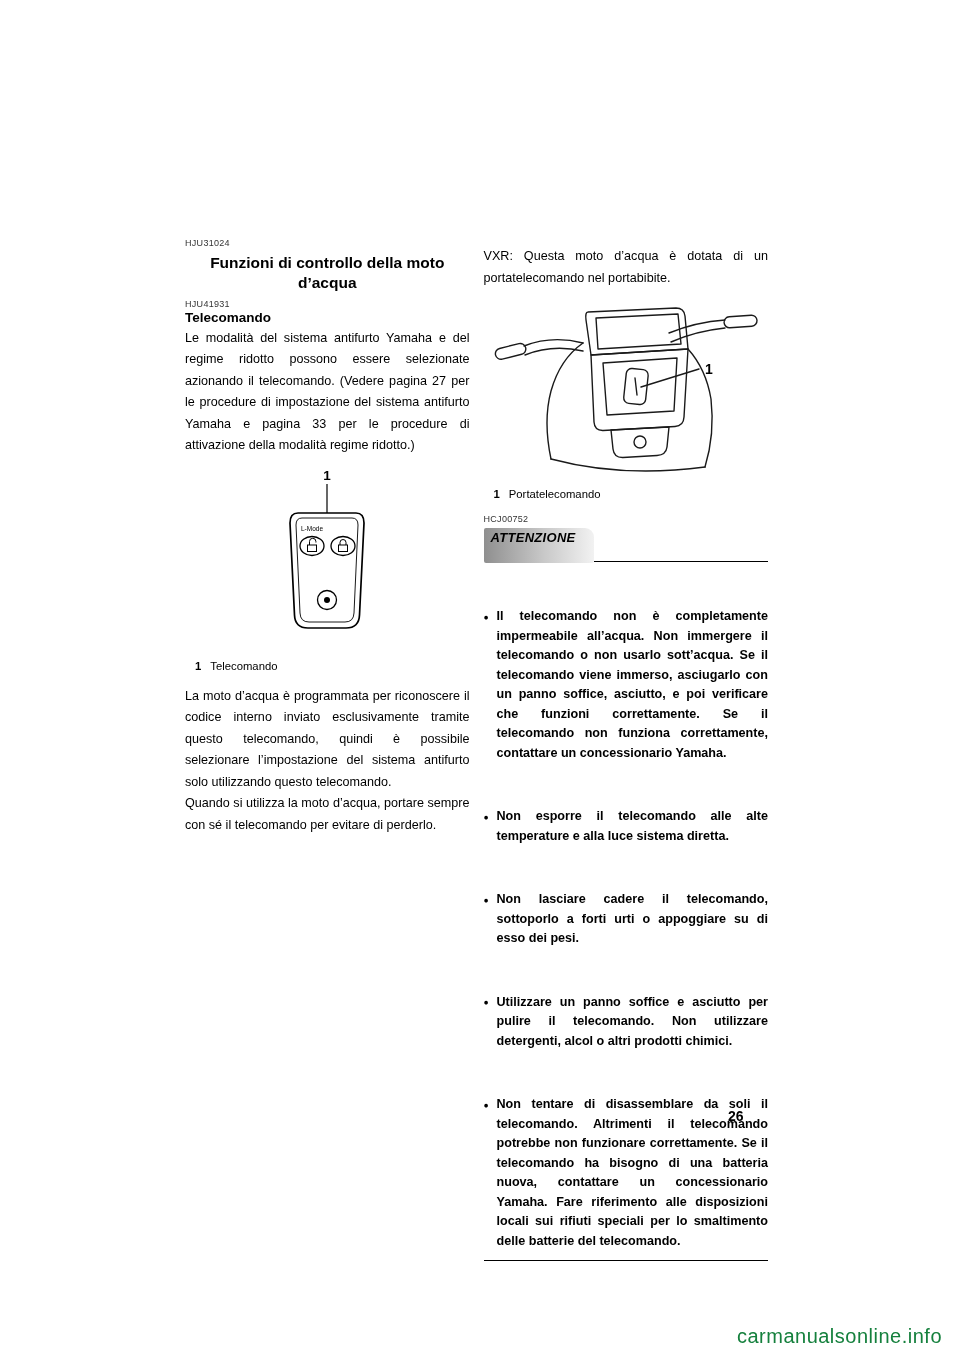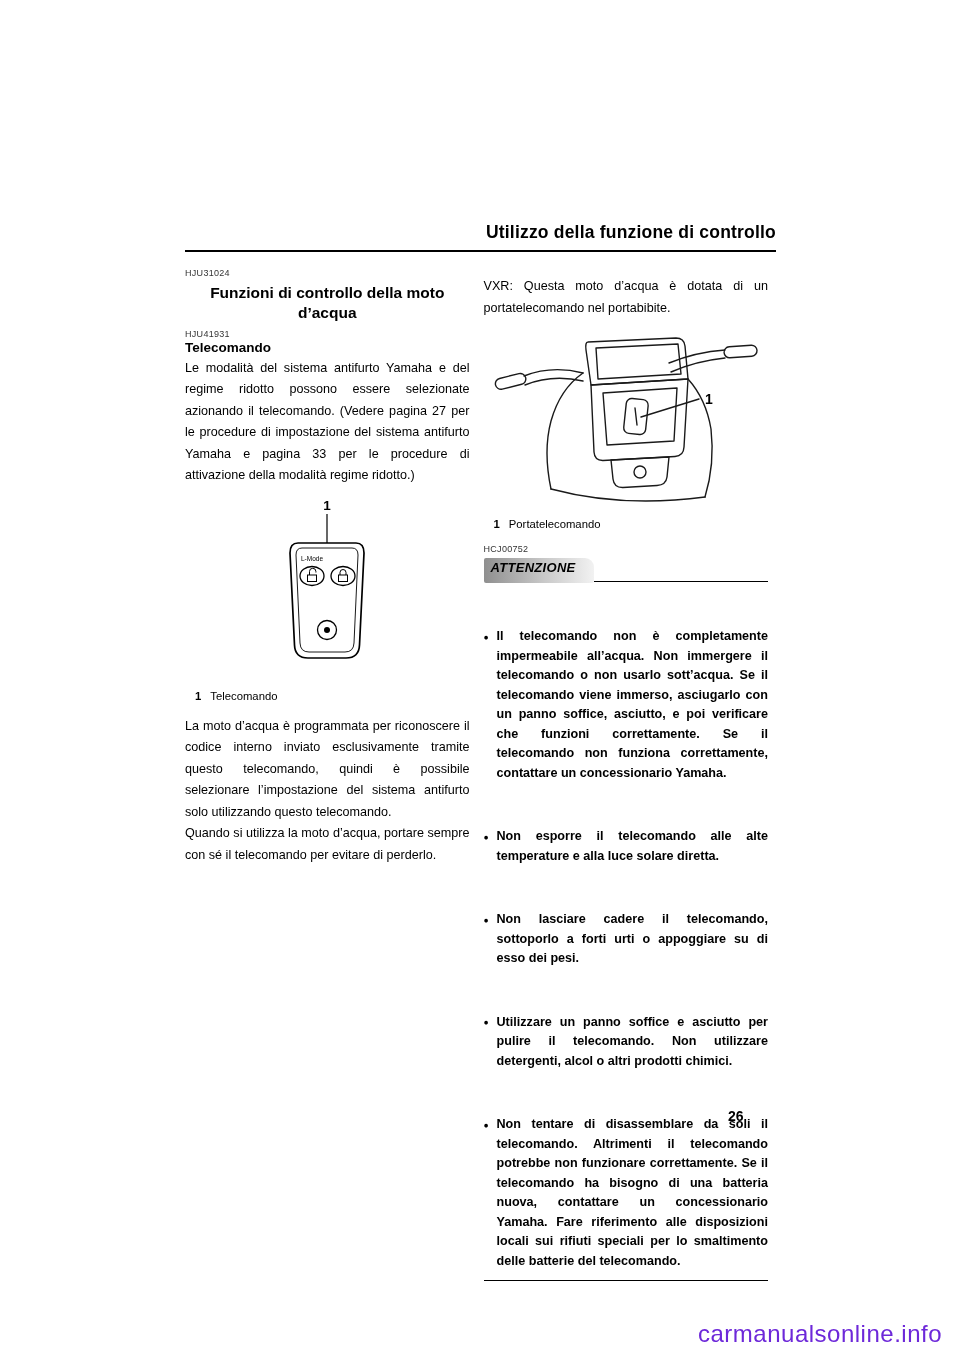--- a/index.html
+++ b/index.html
@@ -58,21 +58,21 @@
     margin:2px 0 12px 10px;
   }
   .fig-caption .num { font-weight:bold; margin-right:9px; }
 
   .warn-row { display:flex; align-items:flex-end; margin:4px 0 6px 0; }
   .warn-box {
     background:linear-gradient(90deg,#8f8f8f 0%, #c9c9c9 55%, #f2f2f2 100%);
     font-style:italic;
     font-weight:bold;
     font-size:13px;
-    padding:2px 18px 8px 7px;
+    padding:2px 18px 18px 7px;
     border-radius:2px 9px 2px 2px;
     letter-spacing:0.3px;
   }
   .warn-line { flex:1; height:1.5px; background:#000; margin-bottom:1px; }
 
   .warn-list { list-style:none; }
   .warn-list li {
     position:relative;
     padding-left:13px;
     font-weight:bold;
@@ -93,32 +93,31 @@
 
   .page-number {
     position:absolute;
     left:728px; top:1108px;
     font-weight:bold;
     font-size:14px;
   }
   .watermark {
     position:absolute;
     right:18px; bottom:10px;
-    font-size:24px;
-    color:#6d28d9;
+    font-size:20px;
+    color:#15803d;
     letter-spacing:0.5px;
   }
   svg text { font-family:"Liberation Sans", sans-serif; }
 </style>
 </head>
 <body>
 
 <div class="page">
 
-  <div class="page-header">Utilizzo della funzione di controllo</div>
 
   <div class="columns">
 
     <div class="col">
       <div class="code">HJU31024</div>
       <div class="section-title">Funzioni di controllo della moto d’acqua</div>
       <div class="code">HJU41931</div>
       <div class="sub-title">Telecomando</div>
       <p class="body-text">Le modalità del sistema antifurto Yamaha e del regime ridotto possono essere selezionate azionando il telecomando. (Vedere pagina 27 per le procedure di impostazione del sistema antifurto Yamaha e pagina 33 per le procedure di attivazione della modalità regime ridotto.)</p>
 
@@ -197,21 +196,21 @@
 
       <div class="code" style="margin-top:1px;">HCJ00752</div>
 
       <div class="warn-row">
         <span class="warn-box">ATTENZIONE</span>
         <span class="warn-line"></span>
       </div>
 
       <ul class="warn-list">
         <li>Il telecomando non è completamente impermeabile all’acqua. Non immergere il telecomando o non usarlo sott’acqua. Se il telecomando viene immerso, asciugarlo con un panno soffice, asciutto, e poi verificare che funzioni correttamente. Se il telecomando non funziona correttamente, contattare un concessionario Yamaha.</li>
-        <li>Non esporre il telecomando alle alte temperature e alla luce solare diretta.</li>
+        <li>Non esporre il telecomando alle alte temperature e alla luce sistema diretta.</li>
         <li>Non lasciare cadere il telecomando, sottoporlo a forti urti o appoggiare su di esso dei pesi.</li>
         <li>Utilizzare un panno soffice e asciutto per pulire il telecomando. Non utilizzare detergenti, alcol o altri prodotti chimici.</li>
         <li>Non tentare di disassemblare da soli il telecomando. Altrimenti il telecomando potrebbe non funzionare correttamente. Se il telecomando ha bisogno di una batteria nuova, contattare un concessionario Yamaha. Fare riferimento alle disposizioni locali sui rifiuti speciali per lo smaltimento delle batterie del telecomando.</li>
       </ul>
       <div class="end-rule"></div>
     </div>
 
   </div>
 </div>
 

